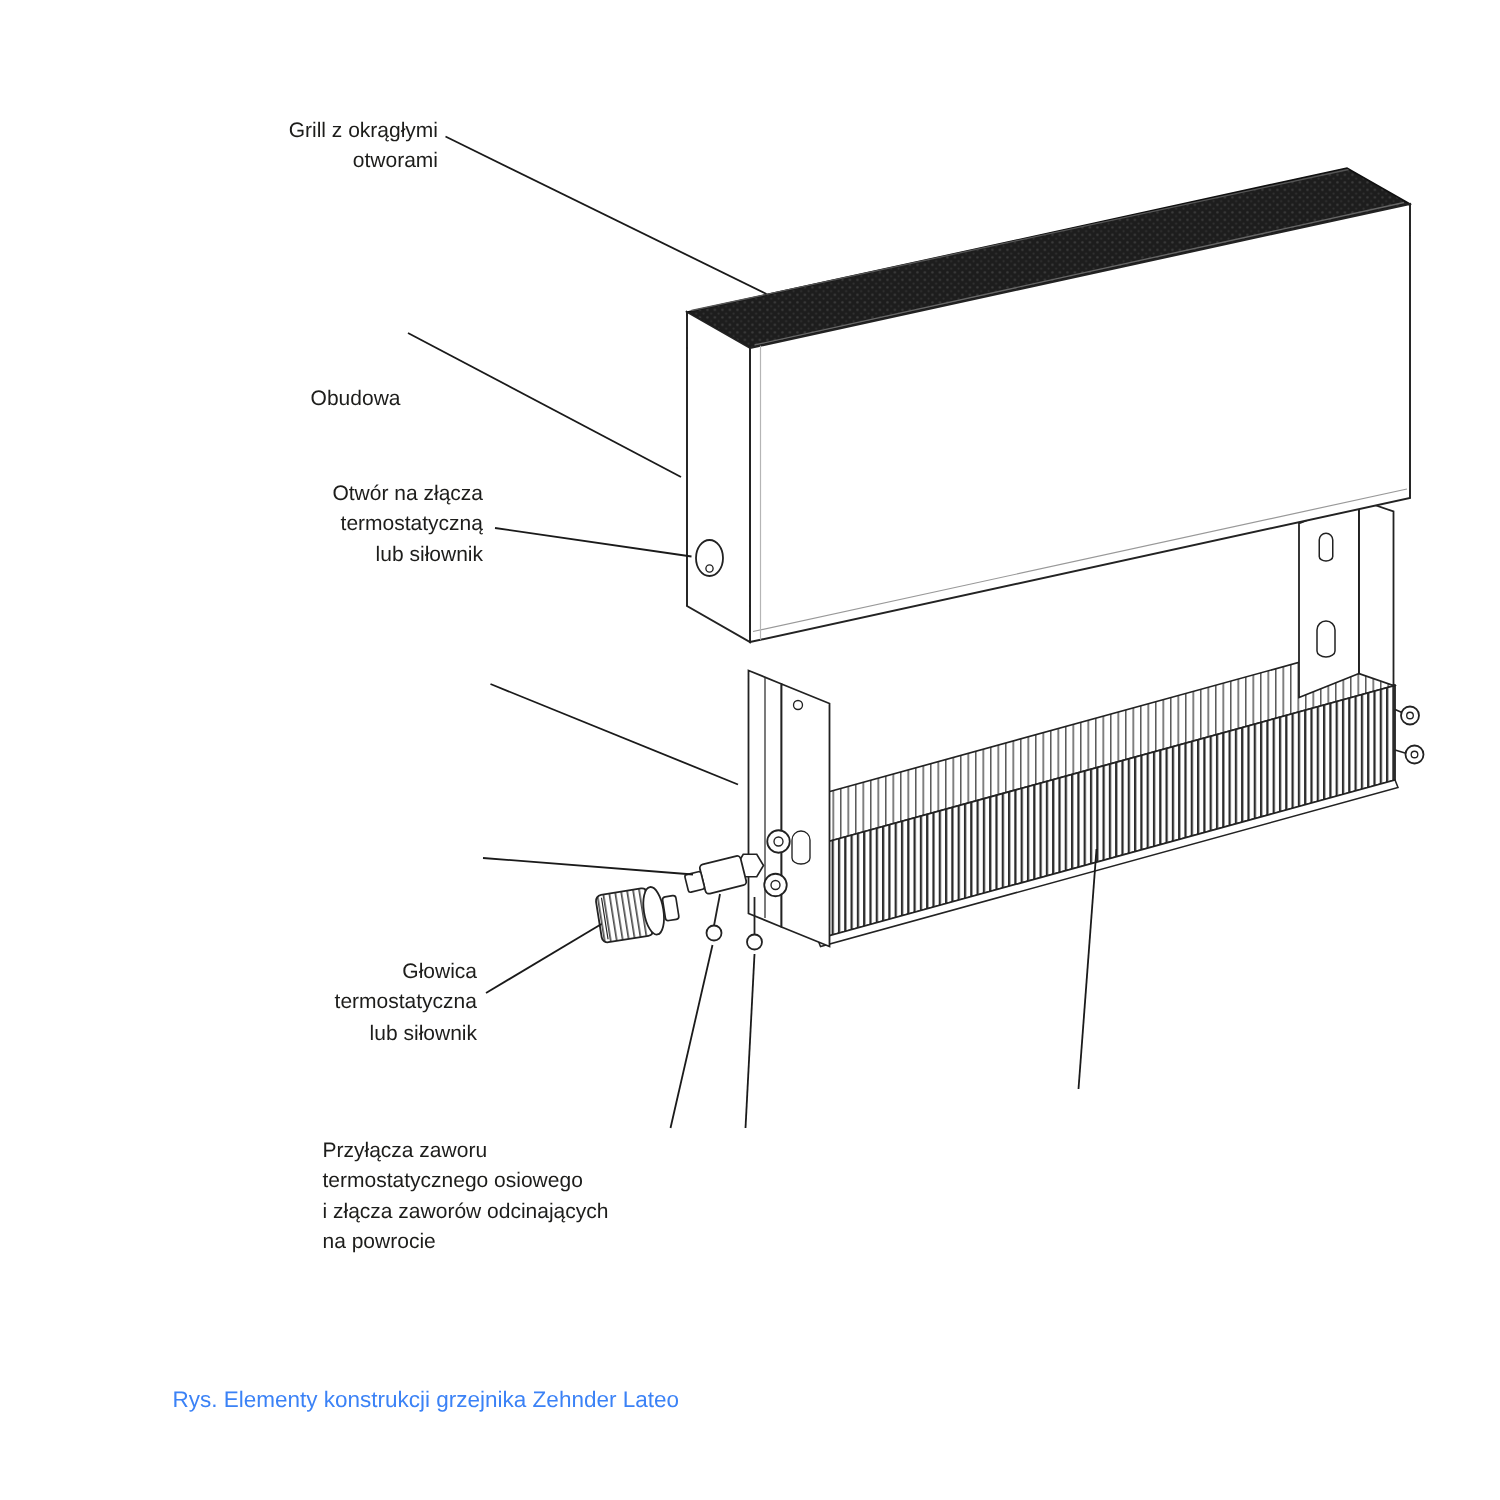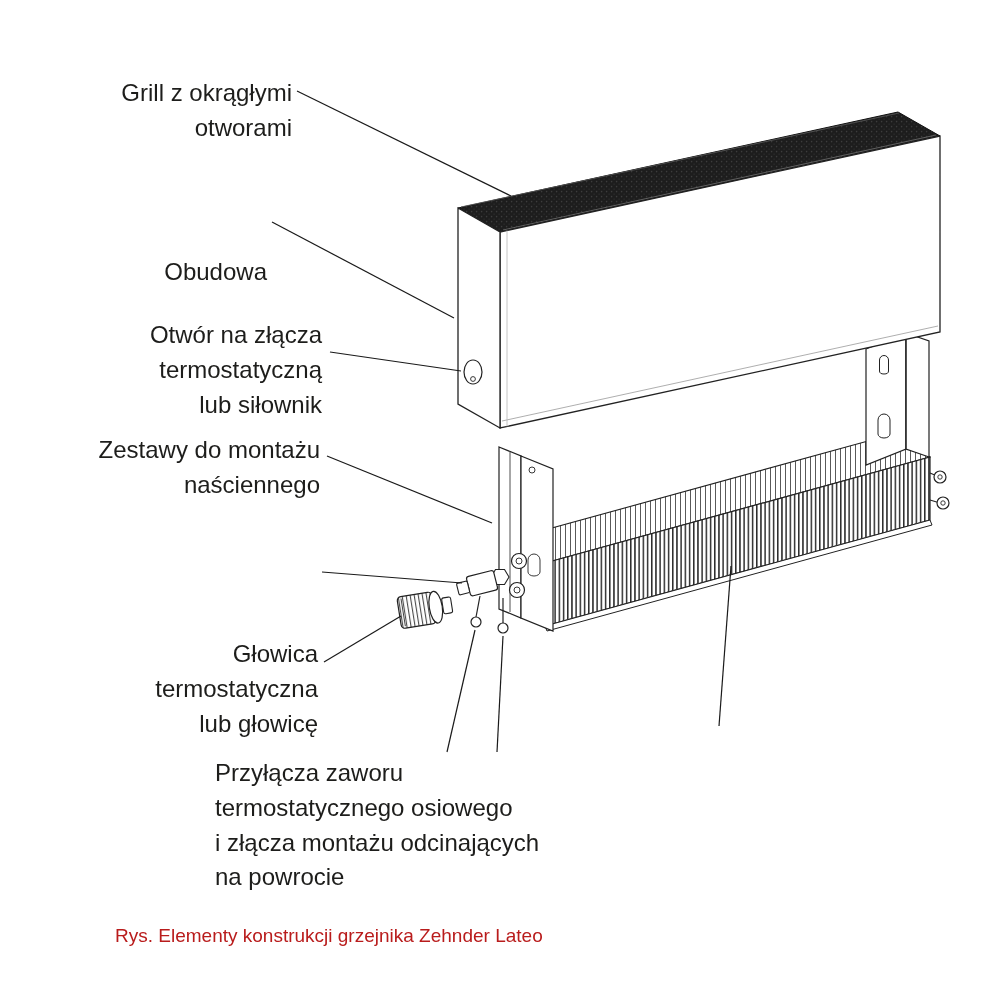--- a/index.html
+++ b/index.html
@@ -2,27 +2,27 @@
 <html><head>
 <meta charset="utf-8">
 <style>
   * { margin:0; padding:0; box-sizing:border-box; }
   html,body { width:1000px; height:1000px; background:#ffffff; }
   body { font-family:"Liberation Sans", sans-serif; color:#1d1d1b; }
   .canvas { position:relative; width:1000px; height:1000px; background:#ffffff; overflow:hidden; }
   svg.drawing { position:absolute; left:0; top:0; }
   .label {
     position:absolute;
-    font-size:24px;
+    font-size:14px;
     line-height:1.45;
     color:#1d1d1b;
     white-space:pre-line;
   }
   .label.right { text-align:right; }
-  .caption { position:absolute; font-size:19px; color:#b91c1c; }
+  .caption { position:absolute; font-size:15px; color:#3b82f6; }
 </style>
 </head>
 <body>
 
 <div class="canvas">
 
   <svg class="drawing" width="1000" height="1000" viewBox="0 0 1000 1000">
     <defs>
       <pattern id="grillDots" width="5" height="5" patternUnits="userSpaceOnUse">
         <rect width="5" height="5" fill="#1d1d1d"></rect>
@@ -136,29 +136,27 @@
 
   <div class="label right" style="right:708px; top:76px;">Grill z okrągłymi
 otworami</div>
 
   <div class="label right" style="right:733px; top:209px;margin-top:46px;">Obudowa</div>
 
   <div class="label right" style="right:678px; top:318px;">Otwór na złącza
 termostatyczną
 lub siłownik</div>
 
-  <div class="label right" style="right:680px; top:433px;">Zestawy do montażu
-naściennego</div>
 
 
   <div class="label right" style="right:682px; top:637px;">Głowica
 termostatyczna
-lub głowicę</div>
+lub siłownik</div>
 
   <div class="label" style="left:215px; top:756px;">Przyłącza zaworu
 termostatycznego osiowego
-i złącza montażu odcinających
+i złącza zaworów odcinających
 na powrocie</div>
 
 
   <div class="caption" style="left:115px; top:925px;">Rys. Elementy konstrukcji grzejnika Zehnder Lateo</div>
 
 </div>
 
 </body></html>

